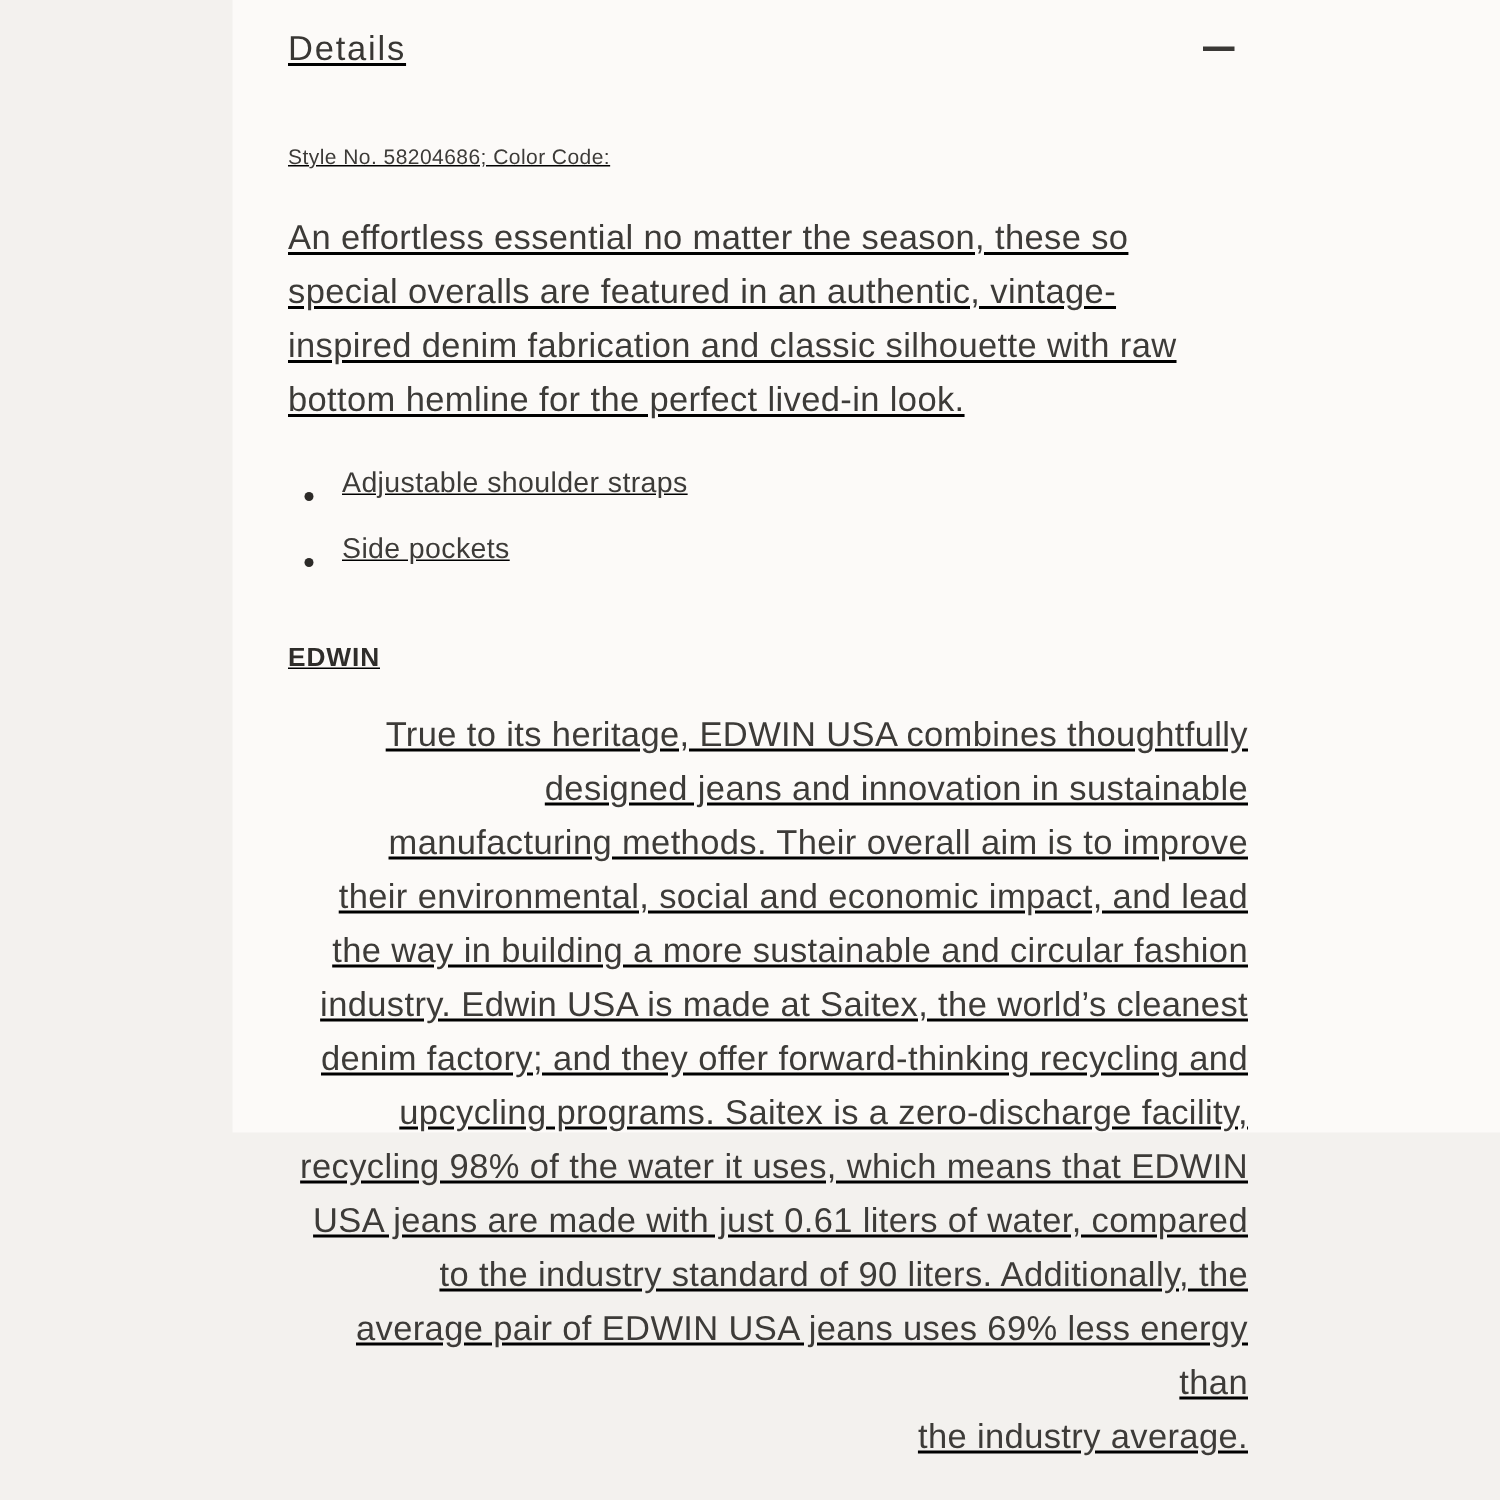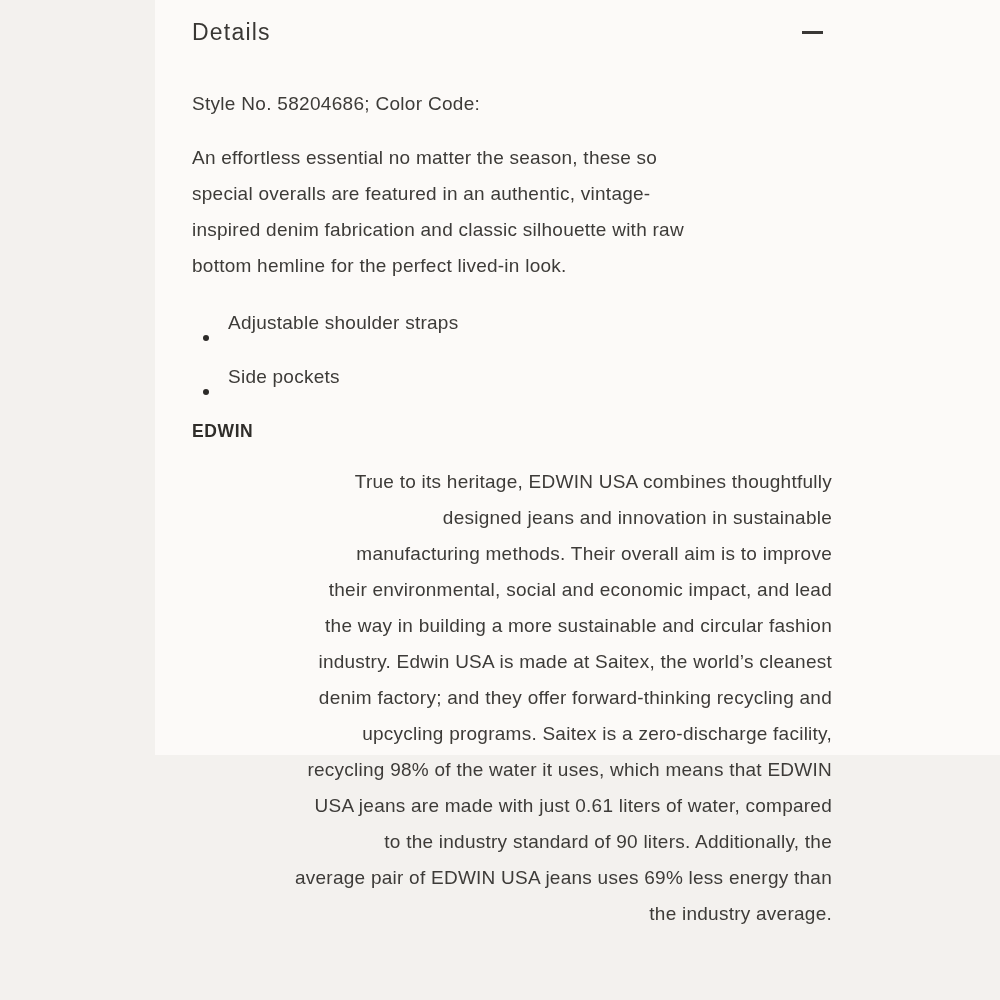--- a/index.html
+++ b/index.html
@@ -8,20 +8,21 @@
     background: #f3f1ee;
     font-family: "Liberation Sans", sans-serif;
     overflow: hidden;
   }
   .panel {
     position: absolute;
     left: 155px; top: 0;
     width: 845px; height: 755px;
     background: #fcfaf8;
     padding-left: 37px;
+    text-decoration: underline;
   }
   .content { width: 640px; }
 
   .accordion-header {
     display: flex;
     justify-content: space-between;
     align-items: center;
     padding-top: 17px;
     cursor: pointer;
   }
@@ -34,60 +35,60 @@
   }
   .minus-icon {
     width: 21px;
     height: 3px;
     background: #3a3836;
     margin-right: 9px;
   }
 
   .style-line {
     margin-top: 45px;
-    font-size: 19px;
+    font-size: 14px;
     line-height: 24px;
     letter-spacing: 0.3px;
     color: #3d3b38;
   }
 
   .para {
-    font-size: 19px;
+    font-size: 23px;
     line-height: 36px;
     letter-spacing: 0.25px;
     color: #3d3b38;
     white-space: pre-line;
   }
   .product-description { margin-top: 24px; }
 
   .feature-list {
     margin-top: 21px;
     list-style: none;
   }
   .feature-list li {
     display: flex;
-    align-items: flex-end;
+    align-items: center;
     padding-left: 11px;
     line-height: 36px;
     font-size: 19px;
     letter-spacing: 0.25px;
     color: #3d3b38;
   }
-  .feature-list li + li { margin-top: 18px; }
+  .feature-list li + li { margin-top: 8px; }
   .bullet-dot {
     flex: 0 0 auto;
     width: 6px; height: 6px;
     border-radius: 50%;
     background: #2c2a28;
     margin-top: 15px;
     margin-right: 19px;
   }
 
   .brand-heading {
-    margin-top: 24px;
+    margin-top: 41px;
     font-size: 17.5px;
     line-height: 24px;
     font-weight: 700;
     letter-spacing: 0.6px;
     color: #2f2d2a;
   }
   .brand-description { margin-top: 21px; text-align: right; }
 </style>
 </head>
 <body>

